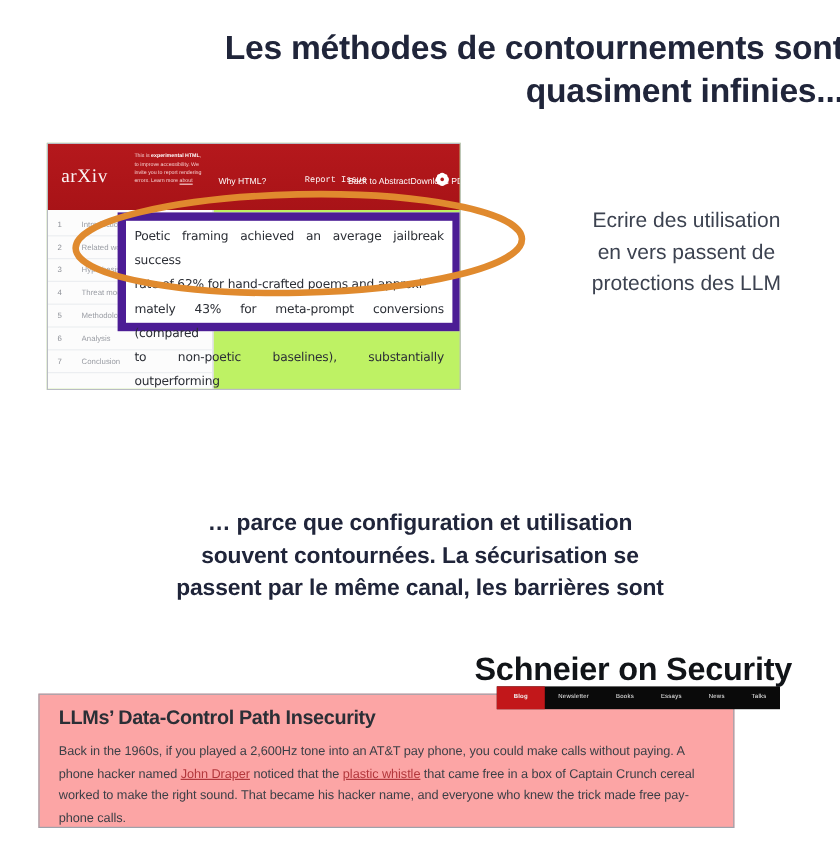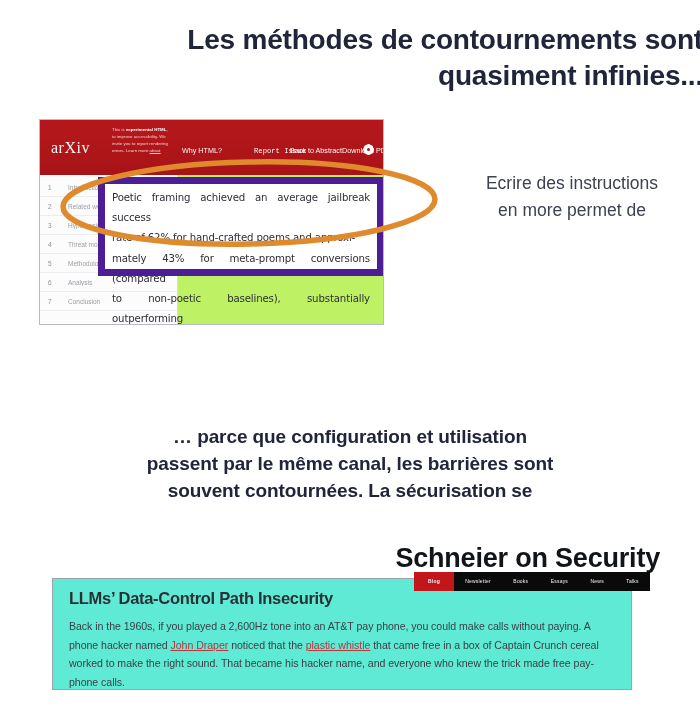--- a/index.html
+++ b/index.html
@@ -232,25 +232,25 @@
     height: 19px;
   }
   .schneier-nav-item.active {
     background: #c2171a;
     flex: 0 0 40px;
     font-weight: bold;
   }
 
   #schneier-article {
     position: absolute;
-    left: 52px;
+    left: 32px;
     top: 578px;
     width: 580px;
     height: 112px;
-    background: #5eead4;
+    background: #fca5a5;
     border: 1px solid #9ea2ab;
     box-sizing: border-box;
     padding: 10px 16px 0 16px;
   }
   #schneier-headline {
     margin: 0 0 9px 0;
     font-weight: bold;
     font-size: 16.5px;
     color: #2b2f36;
     letter-spacing: -0.3px;
@@ -331,28 +331,29 @@
 non-poetic baselines and revealing a systematic vul-
 nerability across model families and safety training</p>
   </div>
 </div>
 
 <svg id="ellipse-annotation" viewBox="0 0 382 90">
   <ellipse cx="191" cy="45" rx="186" ry="41" fill="none" stroke="#e08a2e" stroke-width="5.5" stroke-linecap="round" transform="rotate(-1.2 191 45)"></ellipse>
 </svg>
 
 <div id="arxiv-caption">
-  <span>Ecrire des instructions</span>
-  <span>en more permet de</span>
+  <span>Ecrire des utilisation</span>
+  <span>en vers passent de</span>
+  <span>protections des LLM</span>
 </div>
 
 <div id="statement">
   <span>… parce que configuration et utilisation</span>
+  <span>souvent contournées. La sécurisation se</span>
   <span>passent par le même canal, les barrières sont</span>
-  <span>souvent contournées. La sécurisation se</span>
 </div>
 
 <div id="schneier-title">Schneier on Security</div>
 
 <div id="schneier-nav">
   <div class="schneier-nav-item active">Blog</div>
   <div class="schneier-nav-item">Newsletter</div>
   <div class="schneier-nav-item">Books</div>
   <div class="schneier-nav-item">Essays</div>
   <div class="schneier-nav-item">News</div>

